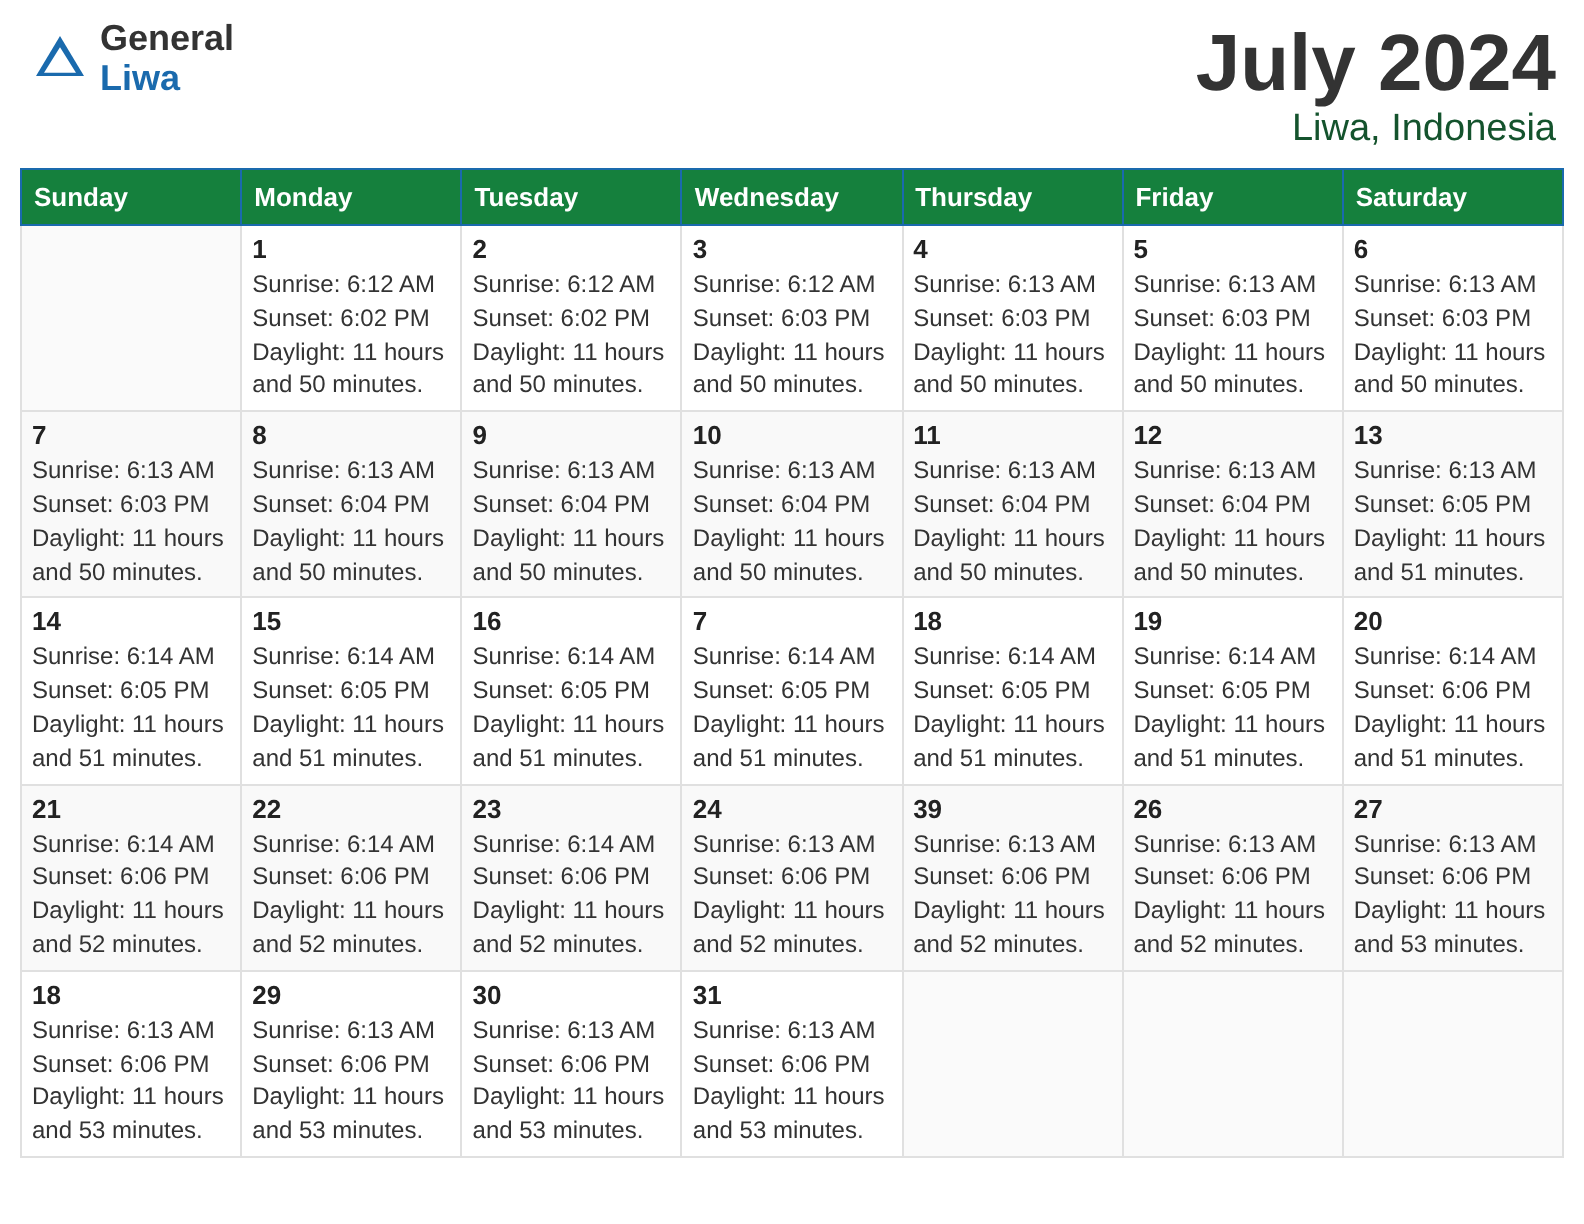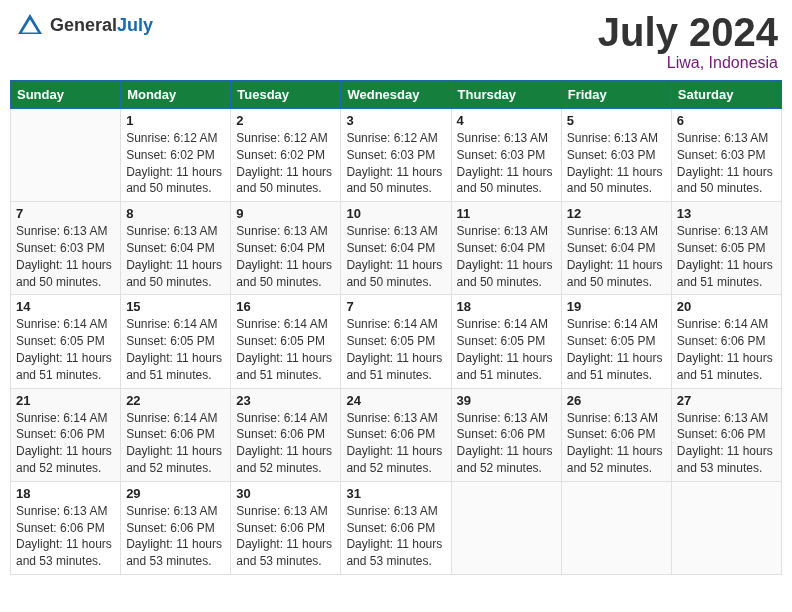--- a/index.html
+++ b/index.html
@@ -17,21 +17,21 @@
       margin-bottom: 8px;
       padding: 0 4px;
     }
     .logo {
       display: flex;
       align-items: center;
       gap: 4px;
     }
     .logo-text {
       display: flex;
-      flex-direction: row;
+      flex-direction: column;
       line-height: 1.1;
     }
     .logo-general {
       font-size: 18px;
       font-weight: bold;
       color: #333;
     }
     .logo-blue {
       font-size: 18px;
       font-weight: bold;
@@ -44,22 +44,22 @@
     .title-block {
       text-align: right;
     }
     .month-year {
       font-size: 40px;
       font-weight: bold;
       color: #333;
       line-height: 1.1;
     }
     .location {
-      font-size: 16px;
-      color: #701a75;
+      font-size: 19px;
+      color: #14532d;
     }
     table {
       width: 100%;
       border-collapse: collapse;
       font-size: 11px;
     }
     thead tr {
       background-color: #15803d;
     }
     thead th {
@@ -106,21 +106,21 @@
 <body>
 
 <div class="header">
   <div class="logo">
     <svg class="logo-icon" viewBox="0 0 40 40" xmlns="http://www.w3.org/2000/svg">
       <polygon points="20,5 35,30 5,30" fill="#1a6aad"></polygon>
       <polygon points="20,12 30,28 10,28" fill="#fff"></polygon>
     </svg>
     <div class="logo-text">
       <span class="logo-general">General</span>
-      <span class="logo-blue">July</span>
+      <span class="logo-blue">Liwa</span>
     </div>
   </div>
   <div class="title-block">
     <div class="month-year">July 2024</div>
     <div class="location">Liwa, Indonesia</div>
   </div>
 </div>
 
 <table>
   <thead>

